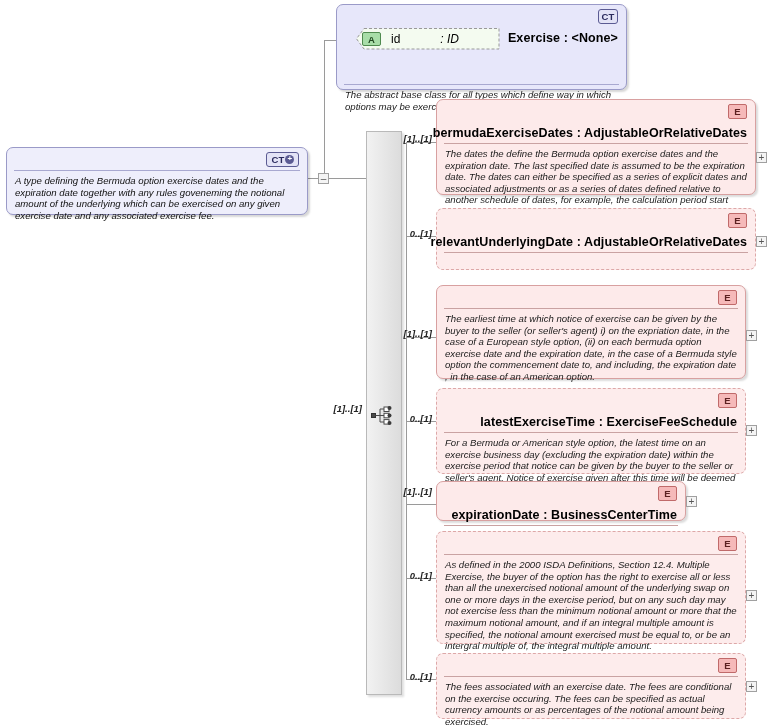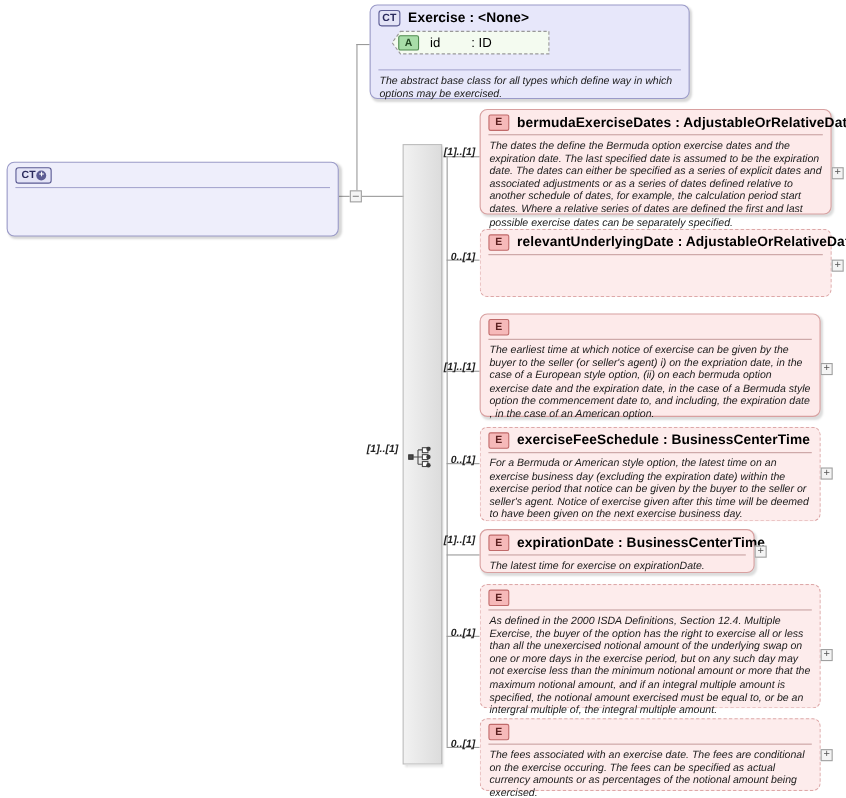--- a/index.html
+++ b/index.html
@@ -23,28 +23,29 @@
 
   
   .node {
     position: absolute;
     box-sizing: border-box;
     border-radius: 7px;
     background: #ffffff;
   }
   .node .hdr {
     display: flex;
-    align-items: flex-start;
+    align-items: flex-end;
     gap: 7px;
     padding: 4px 8px 3px 7px;
     font-size: 12.5px;
     font-weight: bold;
     color: #000000;
     white-space: nowrap;
     letter-spacing: 0.1px;
+    flex-direction: column;
   }
   .node .divider {
     height: 1px;
     background: #bbbbbb;
     margin: 0 7px;
   }
   .node .doc {
     padding: 4px 8px 5px 8px;
     font-size: 9.6px;
     line-height: 11.6px;
@@ -232,20 +233,21 @@
   </div>
 
   <div class="node ct-node" style="left:6px; top:147px; width:302px; height:68px;">
     <div class="hdr">
       <span class="badge badge-ct">
         <span>CT</span>
           <span class="plus">+</span>
       </span>
     </div>
     <div class="divider"></div>
+    <div class="doc">A type defining the Bermuda option exercise dates and the expiration date together with any rules goveneming the notional amount of the underlying which can be exercised on any given exercise date and any associated exercise fee.</div>
   </div>
 
   <div class="togglebox" style="left:318px; top:173px;">
     <span>–</span>
   </div>
 
   <div class="node base-node" style="left:336px; top:4px; width:291px; height:86px;">
     <div class="hdr">
       <span class="badge badge-ct-plain">CT</span>
       <span>Exercise : &lt;None&gt;</span>
@@ -253,21 +255,21 @@
     <div class="divider" style="margin-top:36px;"></div>
     <div class="doc">The abstract base class for all types which define way in which options may be exercised.</div>
   </div>
 
   <svg style="position:absolute; left:355px; top:27px;" width="146" height="24" xmlns="http://www.w3.org/2000/svg">
     <path d="M9 1.5 L144 1.5 L144 22 L9 22 L1.5 11.8 Z" fill="#f4fbf0" stroke="#999999" stroke-width="1" stroke-dasharray="3,2"></path>
   </svg>
   <div style="position:absolute; left:362px; top:30px; width:132px; height:18px; display:flex; align-items:center; gap:10px; font-size:12px;">
     <span class="badge badge-a">A</span>
     <span>id</span>
-    <span style="margin-left:18px;">: ID</span>
+    <span style="margin-left:30px;font-style:italic;">: ID</span>
   </div>
 
   <div class="node el-node mandatory" style="left:436px; top:99px; width:320px; height:96px;">
     <div class="hdr">
       <span class="badge badge-e">E</span>
       <span>bermudaExerciseDates : AdjustableOrRelativeDates</span>
     </div>
     <div class="divider"></div>
     <div class="doc">The dates the define the Bermuda option exercise dates and the expiration date. The last specified date is assumed to be the expiration date. The dates can either be specified as a series of explicit dates and associated adjustments or as a series of dates defined relative to another schedule of dates, for example, the calculation period start dates. Where a relative series of dates are defined the first and last possible exercise dates can be separately specified.</div>
   </div>
@@ -296,21 +298,21 @@
     <div class="doc">The earliest time at which notice of exercise can be given by the buyer to the seller (or seller's agent) i) on the expriation date, in the case of a European style option, (ii) on each bermuda option exercise date and the expiration date, in the case of a Bermuda style option the commencement date to, and including, the expiration date , in the case of an American option.</div>
   </div>
   <div class="card" style="left:386px; top:328px; width:46px;">[1]..[1]</div>
   <div class="togglebox" style="left:746px; top:330px;">
     <span>+</span>
   </div>
 
   <div class="node el-node optional" style="left:436px; top:388px; width:310px; height:86px;">
     <div class="hdr">
       <span class="badge badge-e">E</span>
-      <span>exerciseFeeSchedule : BusinessCenterTime</span>
+      <span>latestExerciseTime : ExerciseFeeSchedule</span>
     </div>
     <div class="divider"></div>
     <div class="doc">For a Bermuda or American style option, the latest time on an exercise business day (excluding the expiration date) within the exercise period that notice can be given by the buyer to the seller or seller's agent. Notice of exercise given after this time will be deemed to have been given on the next exercise business day.</div>
   </div>
   <div class="card" style="left:386px; top:413px; width:46px;">0..[1]</div>
   <div class="togglebox" style="left:746px; top:425px;">
     <span>+</span>
   </div>
 
   <div class="node el-node mandatory" style="left:436px; top:481px; width:250px; height:40px;">

